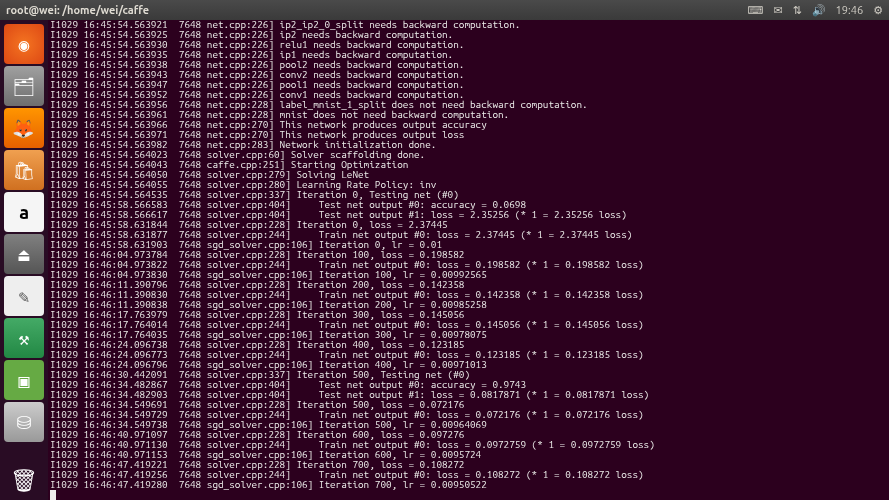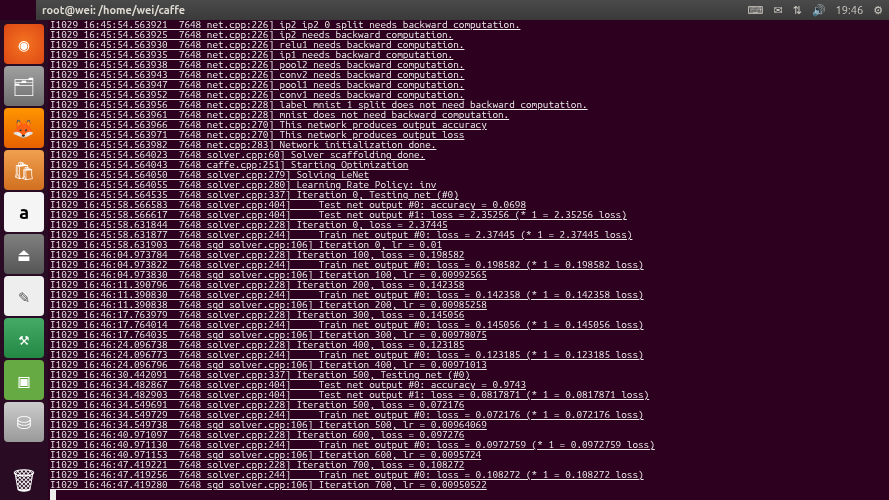--- a/index.html
+++ b/index.html
@@ -12,21 +12,20 @@
   position: relative;
 }
 .topbar {
   height: 20px;
   background: linear-gradient(#4a4a4a, #3a3a3a);
   display: flex; align-items: center;
   color: #dfdbd2;
   padding: 0 6px;
   font-family: Ubuntu, sans-serif;
   font-size: 11px;
-  margin-left: 36px;
 }
 .topbar .title { flex: 1; font-weight: bold; }
 .topbar .indicators { display: flex; gap: 10px; align-items: center; }
 .topbar .indicators span { opacity: 0.9; }
 .launcher {
   position: absolute; left: 0; top: 20px;
   width: 48px; height: 480px;
   background: rgba(40,20,40,0.6);
   display: flex; flex-direction: column;
   align-items: center; gap: 2px;
@@ -56,21 +55,20 @@
   left: 48px; top: 20px;
   right: 0; bottom: 0;
   background: #2c001e;
   overflow: hidden;
 }
 .terminal-lines {
   padding: 0 2px;
   color: #eeeeec;
   line-height: 10px;
   white-space: pre;
-  text-decoration: underline;
 }
 .terminal-lines div { height: 10px; }
 .cursor {
   display: inline-block;
   width: 6px; height: 10px;
   background: #eeeeec;
   vertical-align: bottom;
 }
 </style>
 </head>

